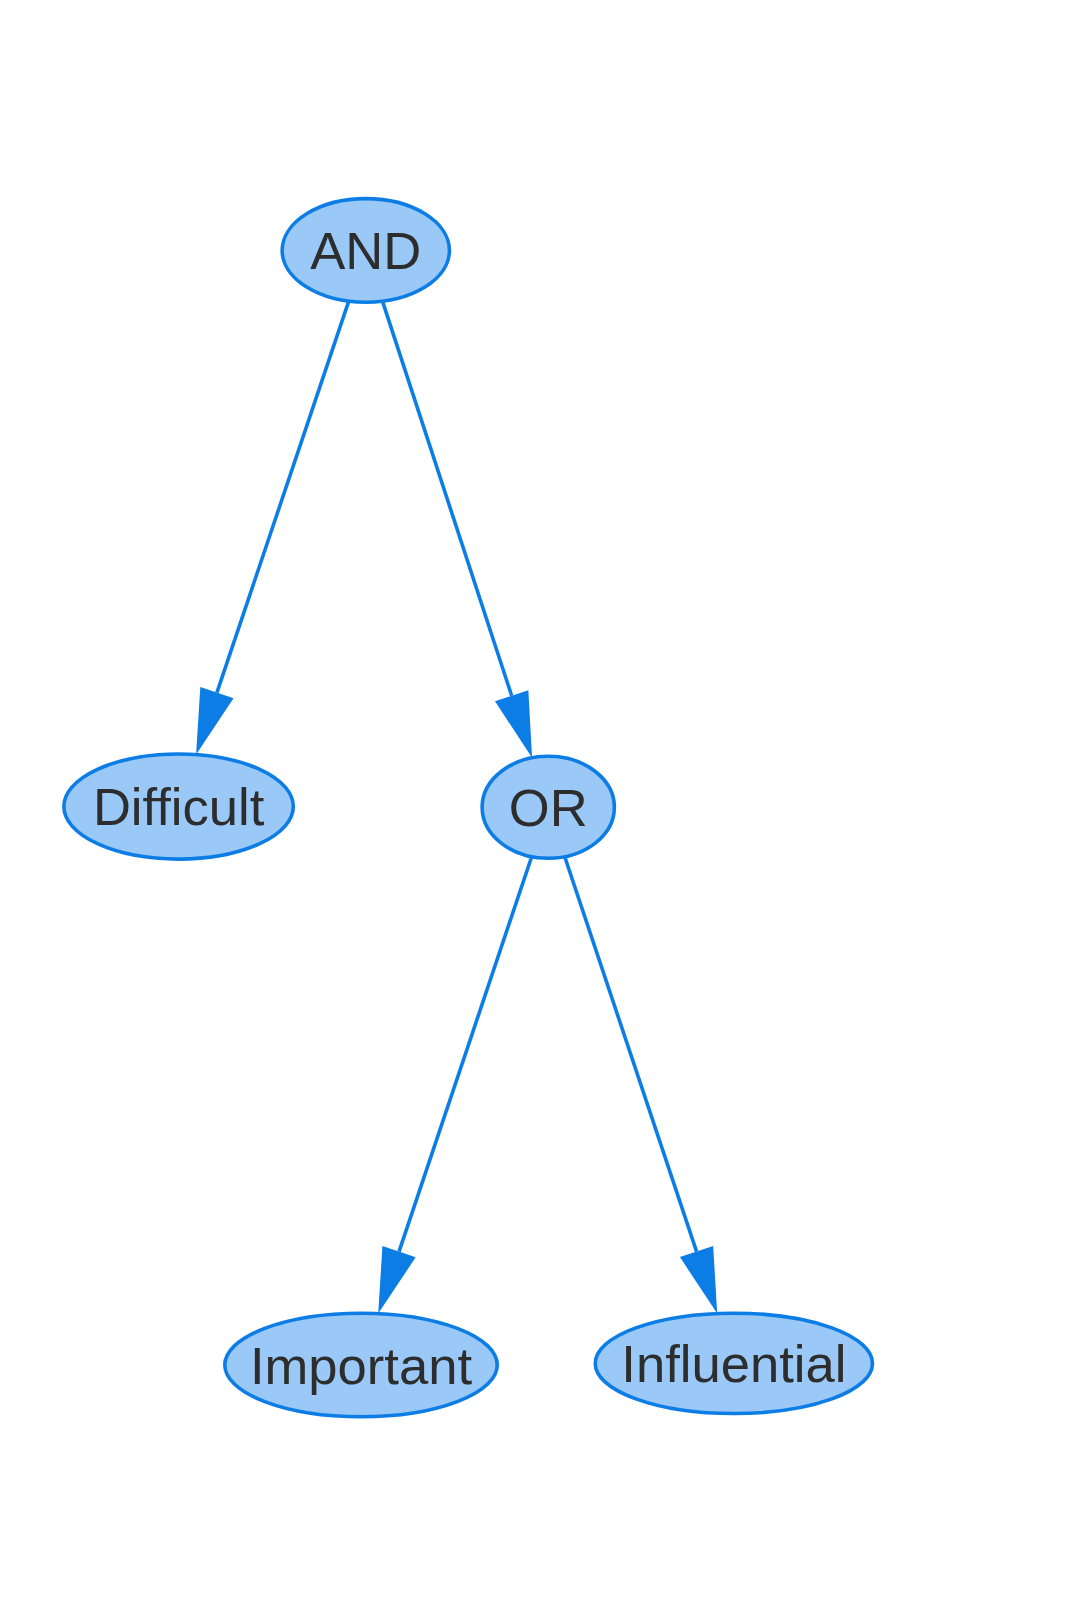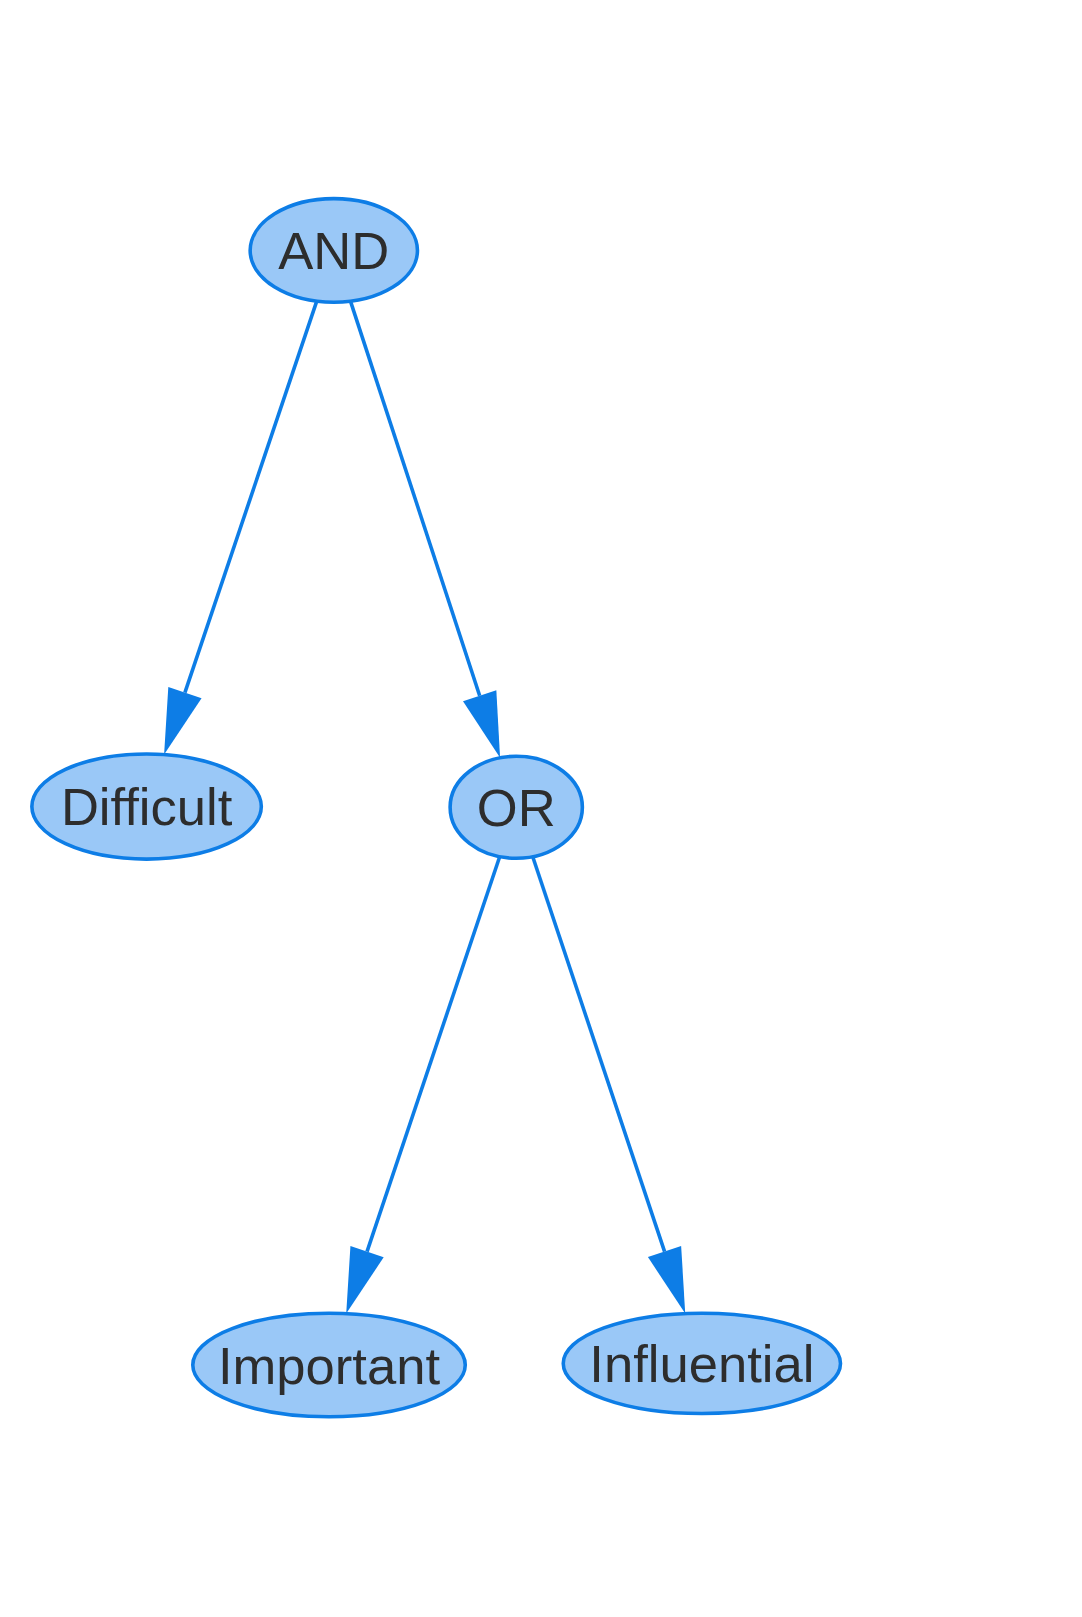--- a/index.html
+++ b/index.html
@@ -6,20 +6,21 @@
     margin: 0;
     padding: 0;
     background: #ffffff;
   }
   .stage {
     position: relative;
     width: 862px;
     height: 1617px;
     background: #ffffff;
     overflow: hidden;
+    padding-left: 32px;
   }
   .stage svg {
     display: block;
     width: 100%;
     height: 100%;
   }
   .node-label {
     font-family: "Liberation Sans", "DejaVu Sans", sans-serif;
     font-size: 66px;
     font-weight: normal;

